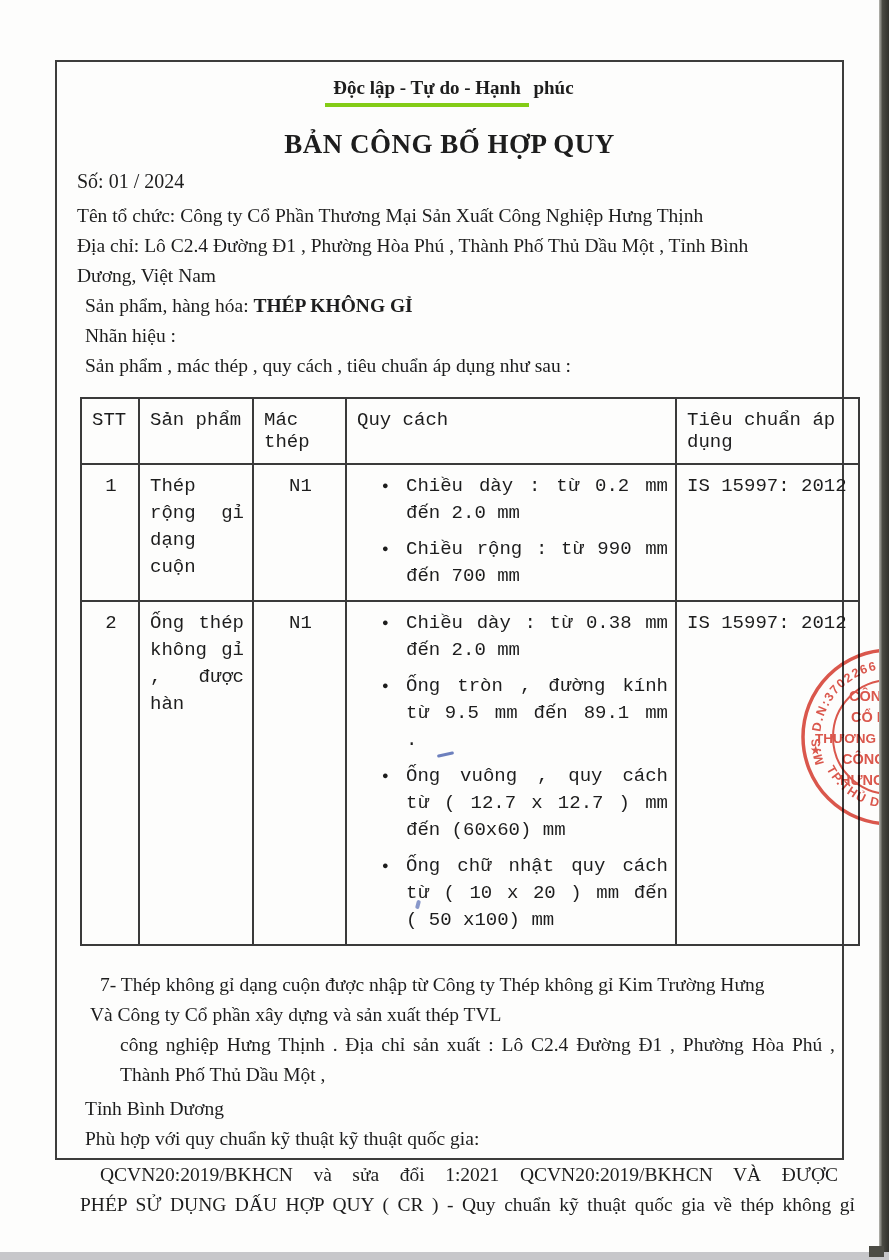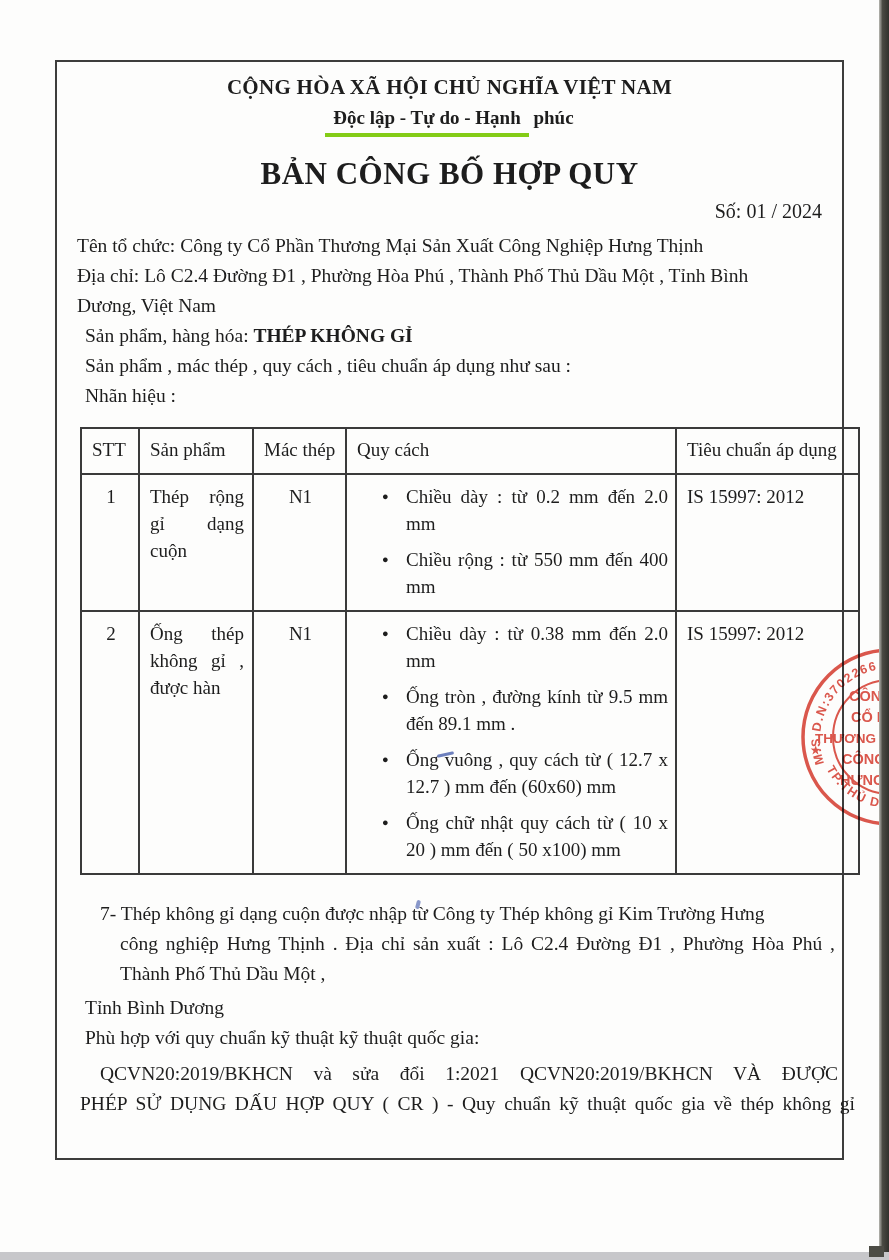--- a/index.html
+++ b/index.html
@@ -10,29 +10,29 @@
   }
   .frame {
     position:absolute; left:55px; top:60px; width:785px; height:1096px;
     border:2px solid #3d3d3c; background:transparent;
   }
   .content { padding:8px 20px 0 20px; }
 
   .nat-title { text-align:center; font-weight:bold; font-size:21px; letter-spacing:.3px; margin-top:4px; line-height:26px;}
   .motto { text-align:center; font-weight:bold; font-size:19px; margin-top:4px; line-height:27px;}
   .motto .ul { display:inline-block; border-bottom:4px solid #84cc16; padding:0 8px 2px 8px; }
-  .doc-title { text-align:center; font-weight:bold; font-size:31px; margin-top:20px; line-height:34px; letter-spacing:.5px;}
-  .doc-num { text-align:right; font-size:20px; margin-top:6px; line-height:28px;}
+  .doc-title { text-align:center; font-weight:bold; font-size:27px; margin-top:20px; line-height:34px; letter-spacing:.5px;}
+  .doc-num { text-align:left; font-size:20px; margin-top:6px; line-height:28px;}
 
   .info { font-size:19.5px; line-height:30px; margin-top:6px; width:726px; }
   .info .ind { padding-left:8px; }
   .bold { font-weight:bold; }
 
   table.spec { border-collapse:collapse; table-layout:fixed; width:778px; margin-left:3px; margin-top:16px; font-size:19px; }
-  table.spec th, table.spec td { border:2px solid #3a3a3a; vertical-align:top; font-weight:normal; }
+  table.spec th, table.spec td { border:2px solid #3a3a3a; vertical-align:top; font-weight:normal;font-family:Liberation Mono, monospace; }
   table.spec th { text-align:left; padding:10px 6px 10px 10px; height:24px; }
   th.c-stt, td.c-stt { text-align:center; padding-left:4px; }
   td.cell { padding:8px 8px 4px 10px; line-height:27px; }
   td.c-prod { text-align:justify; }
   td.c-grade { text-align:center; }
   .bullets { padding:7px 6px 0 34px; }
   .bi { display:flex; margin-bottom:9px; }
   .bi .dot { width:24px; flex:0 0 24px; font-size:11px; line-height:27px; text-align:left; }
   .bi .bt { flex:1; text-align:justify; line-height:27px; }
 
@@ -60,32 +60,31 @@
           transform:rotate(-12deg); opacity:.75; border-radius:2px; z-index:45;}
   .ink2 { position:absolute; left:416px; top:900px; width:4px; height:9px; background:#3c55a8;
           opacity:.6; border-radius:2px; transform:rotate(15deg); z-index:45;}
 </style>
 </head>
 <body>
 
 <div class="frame">
   <div class="content">
 
-    <div class="nat-title">CỘNG HÒA XÃ HỘI CHỦ NGHĨA VIỆT NAM</div>
     <div class="motto"><span class="ul">Độc lập - Tự do - Hạnh</span><span> phúc</span></div>
 
     <div class="doc-title">BẢN CÔNG BỐ HỢP QUY</div>
     <div class="doc-num">Số: 01 / 2024</div>
 
     <div class="info">
       <div>Tên tổ chức: Công ty Cổ Phần Thương Mại Sản Xuất Công Nghiệp Hưng Thịnh</div>
       <div>Địa chỉ: Lô C2.4 Đường Đ1 , Phường Hòa Phú , Thành Phố Thủ Dầu Một , Tỉnh Bình Dương, Việt Nam</div>
       <div class="ind"><span>Sản phẩm, hàng hóa: </span><span class="bold">THÉP KHÔNG GỈ</span></div>
+      <div class="ind">Nhãn hiệu :</div>
       <div class="ind">Sản phẩm , mác thép , quy cách , tiêu chuẩn áp dụng như sau :</div>
-      <div class="ind">Nhãn hiệu :</div>
     </div>
 
     <table class="spec">
       <colgroup>
         <col style="width:58px">
           <col style="width:114px">
           <col style="width:93px">
           <col style="width:330px">
           <col style="width:183px">
       </colgroup>
@@ -102,21 +101,21 @@
         <td class="cell c-prod">Thép rộng gỉ dạng cuộn</td>
         <td class="cell c-grade">N1</td>
         <td>
           <div class="bullets">
             <div class="bi">
                   <span class="dot">●</span>
                   <span class="bt">Chiều dày : từ 0.2 mm đến 2.0 mm</span>
                 </div>
             <div class="bi">
                   <span class="dot">●</span>
-                  <span class="bt">Chiều rộng : từ 550 mm đến 400 mm</span>
+                  <span class="bt">Chiều rộng : từ 990 mm đến 700 mm</span>
                 </div>
           </div>
         </td>
         <td class="cell">IS 15997: 2012</td>
       </tr>
       <tr>
         <td class="cell c-stt">2</td>
         <td class="cell c-prod">Ống thép không gỉ , được hàn</td>
         <td class="cell c-grade">N1</td>
         <td>
@@ -139,20 +138,21 @@
                 </div>
           </div>
         </td>
         <td class="cell">IS 15997: 2012</td>
       </tr>
     </tbody>
       </table>
 
     <div class="notes">
       <div class="n1l1">7-  Thép không gỉ dạng cuộn được nhập từ Công ty Thép không gỉ Kim Trường Hưng</div>
+      <div class="n1l2">Và Công ty Cổ phần xây dựng và sản xuất thép TVL</div>
       <div class="n2l2">công nghiệp Hưng Thịnh . Địa chỉ sản xuất : Lô C2.4 Đường Đ1 , Phường Hòa Phú ,</div>
       <div class="n2l3">Thành Phố Thủ Dầu Một ,</div>
       <div class="prov">Tỉnh Bình Dương</div>
       <div class="conf">Phù hợp với quy chuẩn kỹ thuật kỹ thuật quốc gia:</div>
       <div class="qv1">QCVN20:2019/BKHCN và sửa đổi 1:2021 QCVN20:2019/BKHCN VÀ ĐƯỢC</div>
       <div class="qv2">PHÉP SỬ DỤNG DẤU HỢP QUY ( CR ) -  Quy chuẩn kỹ thuật quốc gia về thép không gỉ</div>
     </div>
 
   </div>
 </div>

